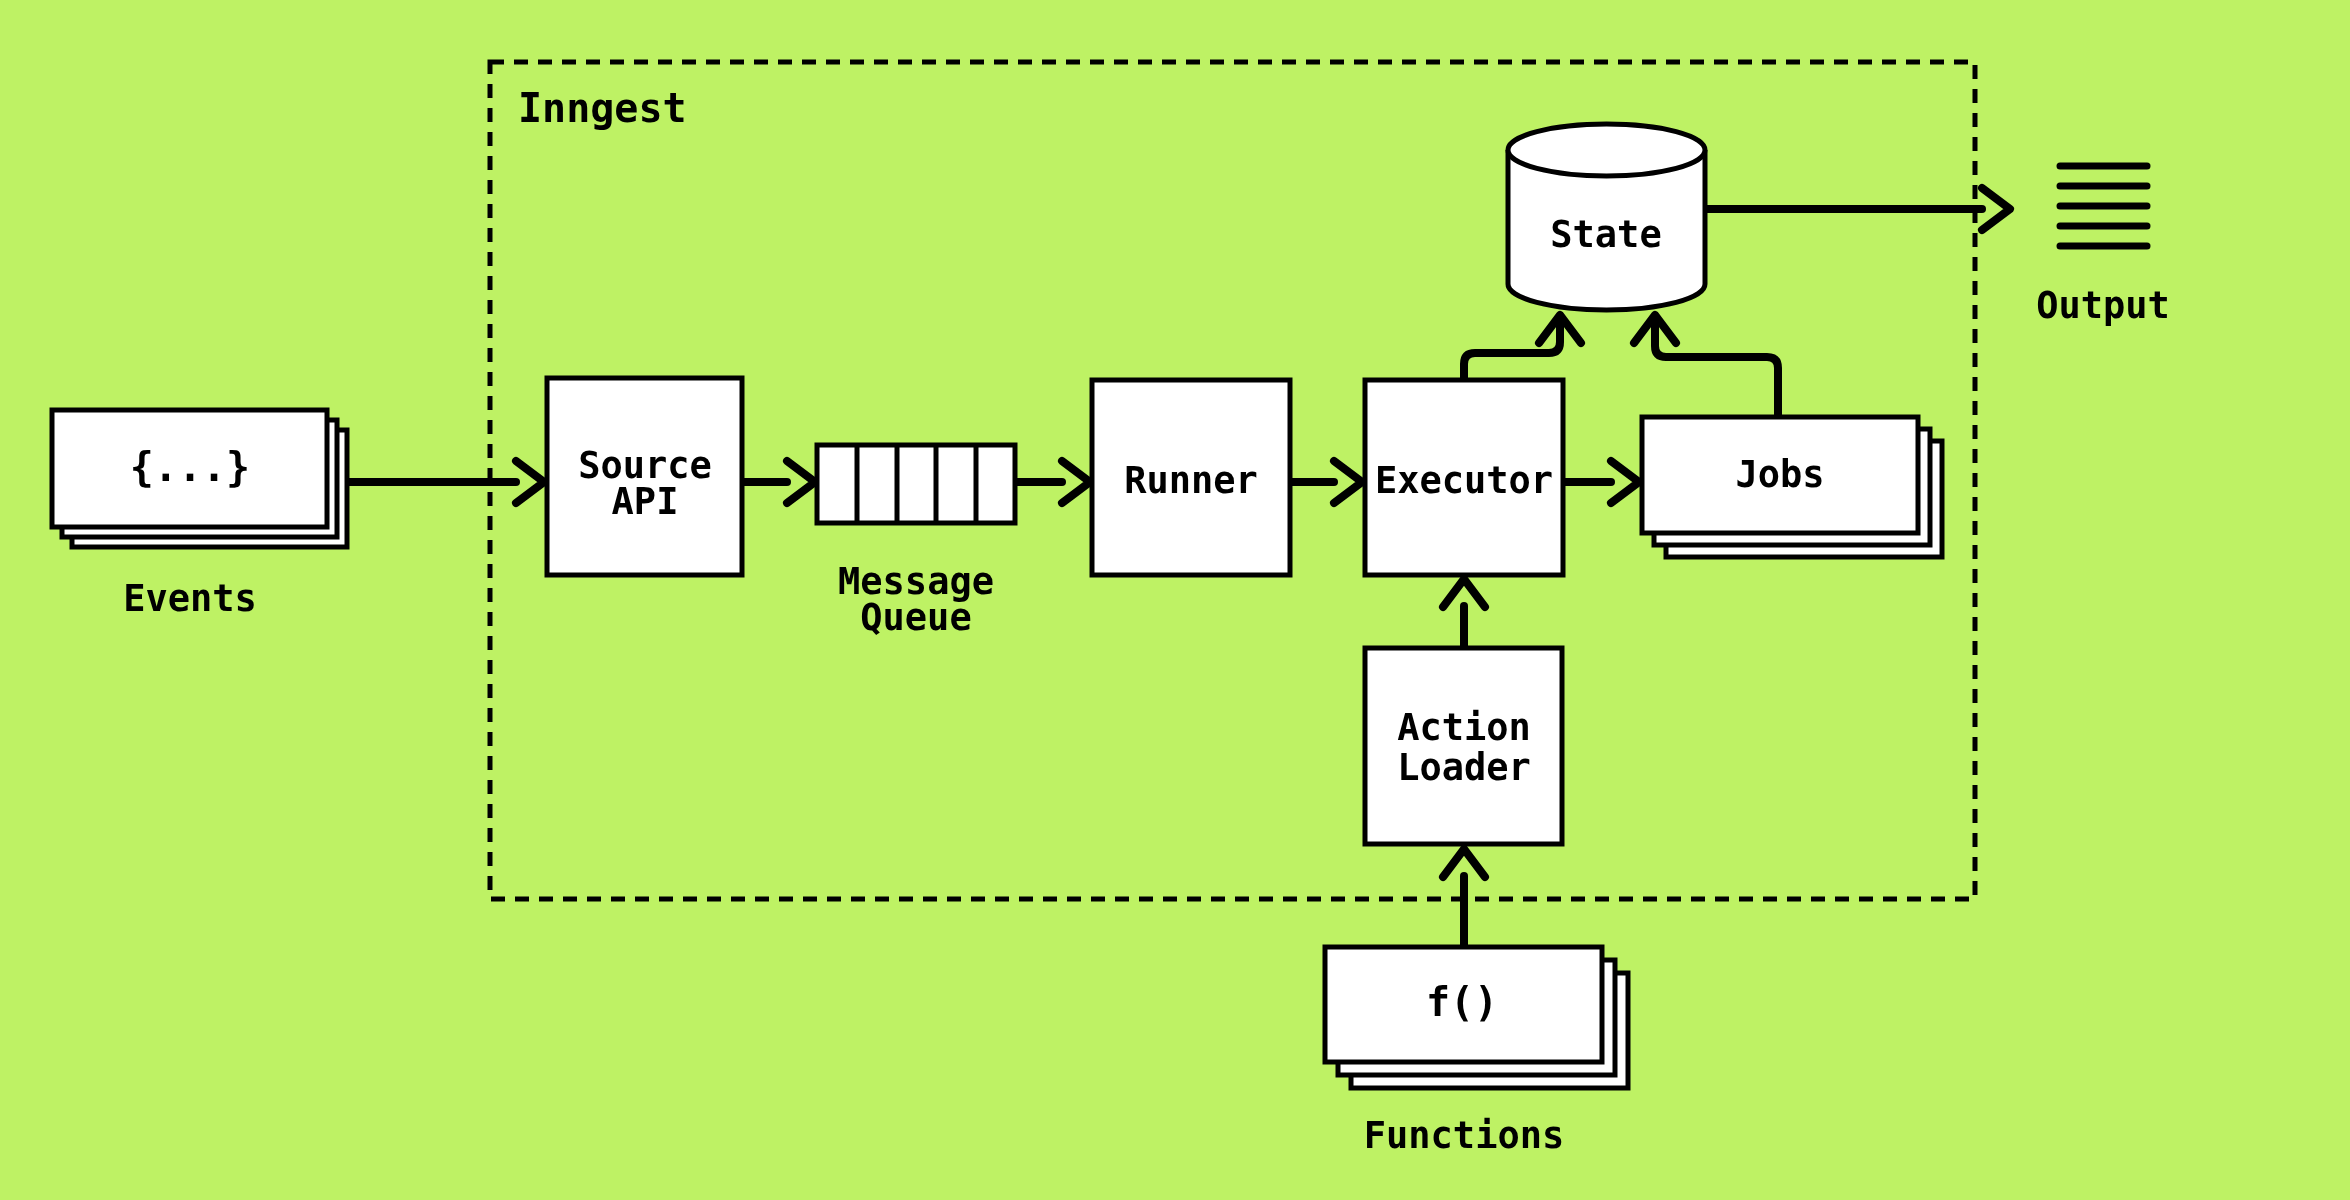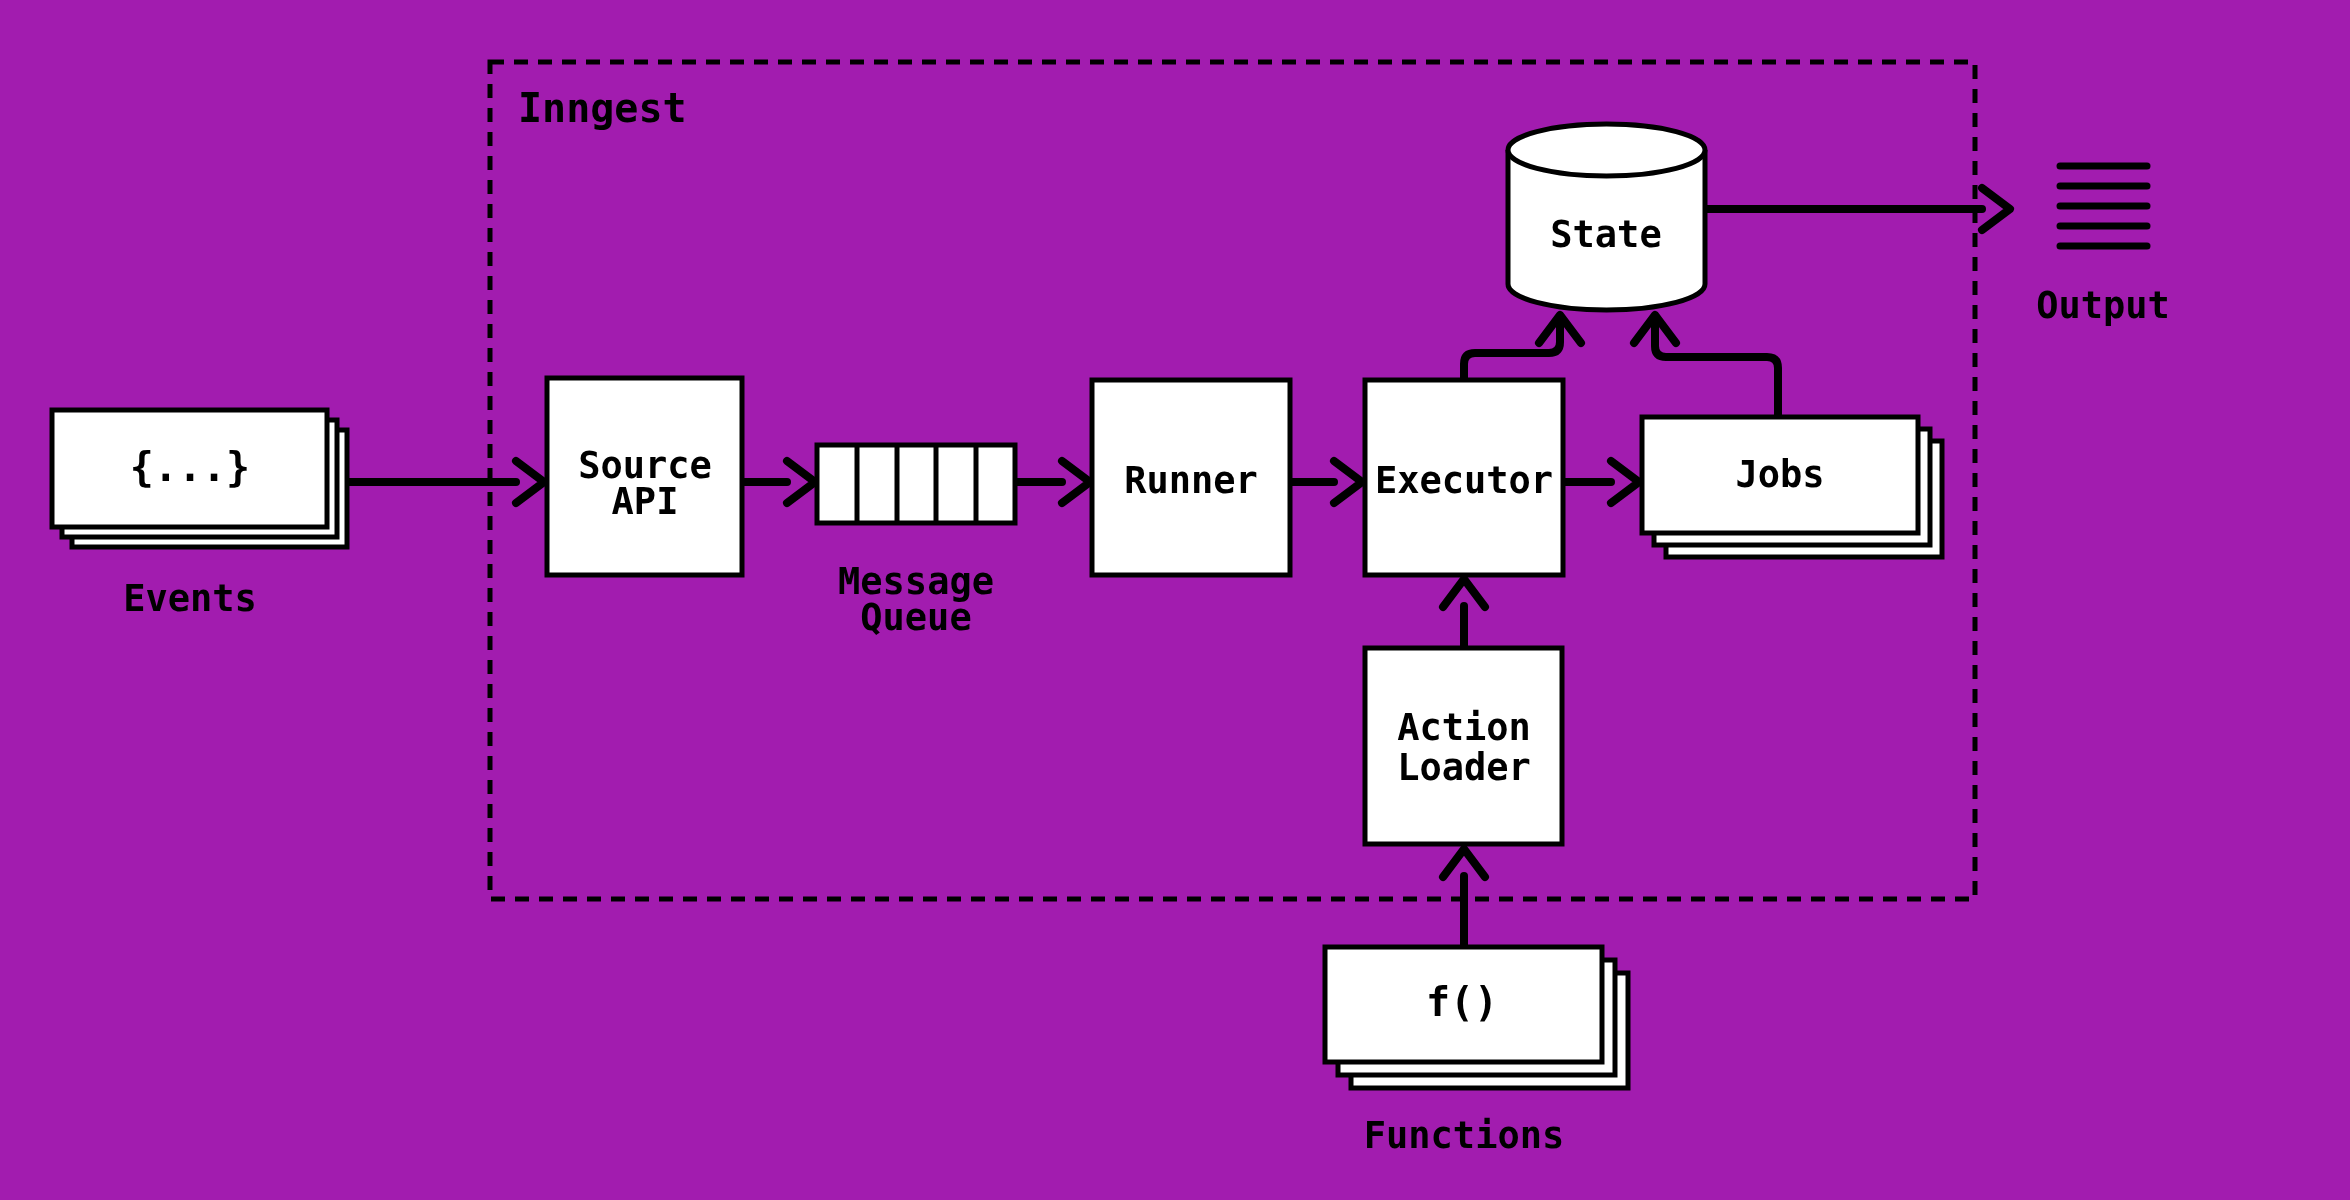--- a/index.html
+++ b/index.html
@@ -1,20 +1,20 @@
 <!DOCTYPE html>
 <html><head>
 <meta charset="utf-8">
 <style>
   html, body { margin: 0; padding: 0; background: #ffffff; }
   .stage {
     position: relative;
     width: 2350px;
     height: 1200px;
-    background: #a21caf;
+    background: #bef264;
     overflow: hidden;
   }
   svg { display: block; }
   text {
     font-family: "DejaVu Sans Mono", "Liberation Mono", monospace;
     font-weight: bold;
     fill: #000000;
   }
   .node-label   { font-size: 37px; text-anchor: middle; }
   .card-glyph   { font-size: 40px; text-anchor: middle; }

